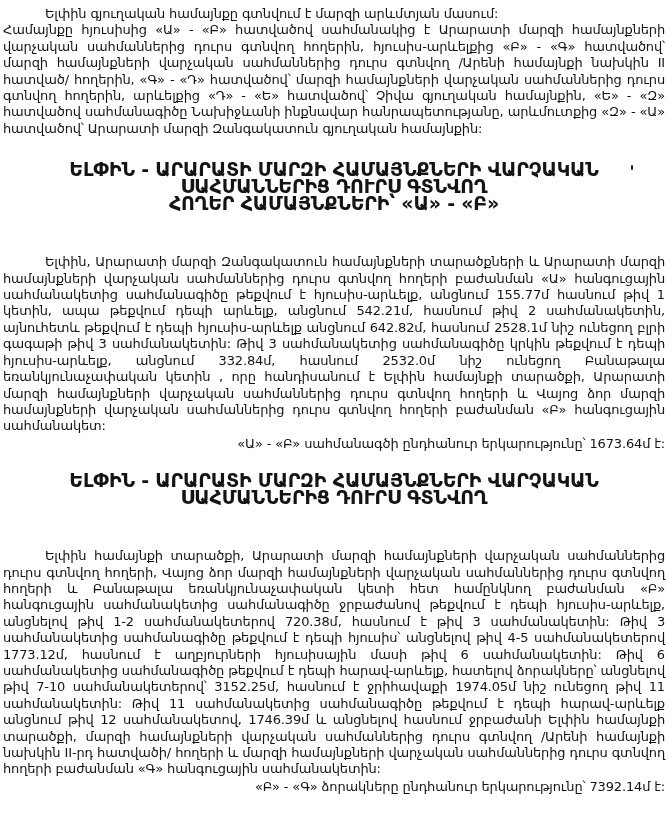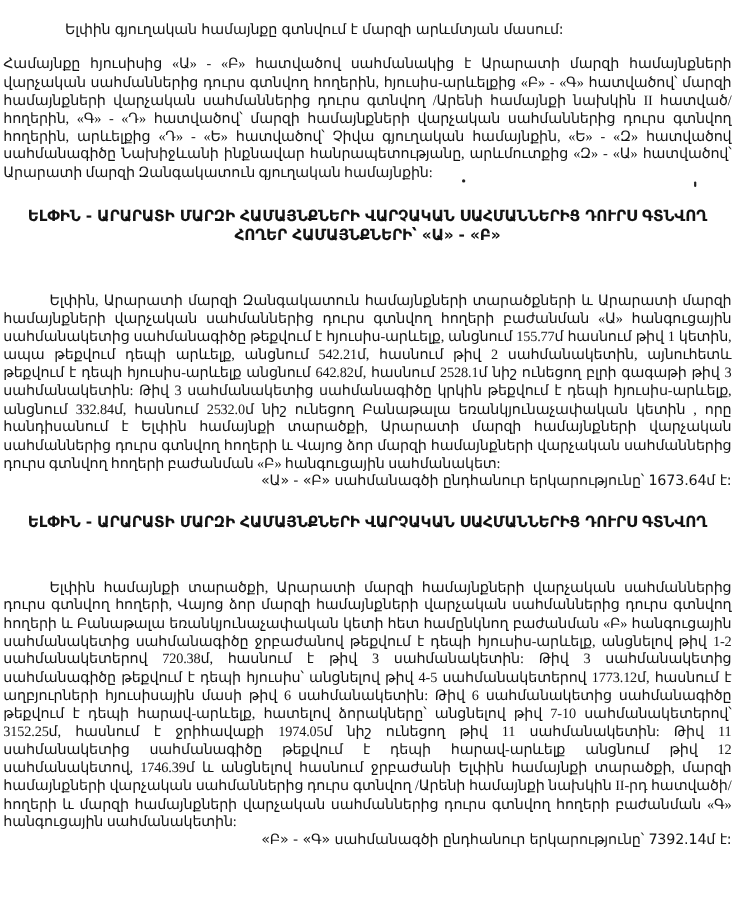--- a/index.html
+++ b/index.html
@@ -15,40 +15,39 @@
     background: #ffffff;
     color: #141414;
     font-family: "DejaVu Sans", "Liberation Sans", sans-serif;
     font-size: 13px;
     line-height: 16.4px;
     letter-spacing: -0.15px;
     padding: 6px 3px 0 3px;
     overflow: hidden;
   }
   .line {
-    margin: 14px;
+    margin: 0;
     text-indent: 42px;
     text-align: left;
   }
   .para {
     margin: 0;
     text-align: justify;
-    font-family: Liberation Serif, serif;
   }
   .para.indent {
     text-indent: 42px;
   }
   .para.noindent {
     text-indent: 0;
   }
   .heading {
     margin: 24px 8px 42px 8px;
     text-align: center;
     font-weight: bold;
-    font-size: 14px;
+    font-size: 19px;
     line-height: 17px;
     letter-spacing: -0.2px;
   }
   .heading .hline {
     display: block;
   }
   .length-line {
     margin: 1px 0 0 0;
     text-indent: 42px;
     text-align: right;
@@ -80,18 +79,18 @@
   </h2>
 
   <p class="para indent">Ելփին, Արարատի մարզի Զանգակատուն համայնքների տարածքների և Արարատի մարզի համայնքների վարչական սահմաններից դուրս գտնվող հողերի բաժանման «Ա» հանգուցային սահմանակետից սահմանագիծը թեքվում է հյուսիս-արևելք, անցնում 155.77մ հասնում թիվ 1 կետին, ապա թեքվում դեպի արևելք, անցնում 542.21մ, հասնում թիվ 2 սահմանակետին, այնուհետև թեքվում է դեպի հյուսիս-արևելք անցնում 642.82մ, հասնում 2528.1մ նիշ ունեցող բլրի գագաթի թիվ 3 սահմանակետին: Թիվ 3 սահմանակետից սահմանագիծը կրկին թեքվում է դեպի հյուսիս-արևելք, անցնում 332.84մ, հասնում 2532.0մ նիշ ունեցող Բանաթալա եռանկյունաչափական կետին , որը հանդիսանում է Ելփին համայնքի տարածքի, Արարատի մարզի համայնքների վարչական սահմաններից դուրս գտնվող հողերի և Վայոց ձոր մարզի համայնքների վարչական սահմաններից դուրս գտնվող հողերի բաժանման «Բ» հանգուցային սահմանակետ:</p>
   <p class="length-line">«Ա» - «Բ» սահմանագծի ընդհանուր երկարությունը՝ 1673.64մ է:</p>
 
   <h2 class="heading heading-2">
     <span class="hline">ԵԼՓԻՆ - ԱՐԱՐԱՏԻ ՄԱՐԶԻ ՀԱՄԱՅՆՔՆԵՐԻ ՎԱՐՉԱԿԱՆ ՍԱՀՄԱՆՆԵՐԻՑ ԴՈՒՐՍ ԳՏՆՎՈՂ</span>
   </h2>
 
   <p class="para indent">Ելփին համայնքի տարածքի, Արարատի մարզի համայնքների վարչական սահմաններից դուրս գտնվող հողերի, Վայոց ձոր մարզի համայնքների վարչական սահմաններից դուրս գտնվող հողերի և Բանաթալա եռանկյունաչափական կետի հետ համընկնող բաժանման «Բ» հանգուցային սահմանակետից սահմանագիծը ջրբաժանով թեքվում է դեպի հյուսիս-արևելք, անցնելով թիվ 1-2 սահմանակետերով 720.38մ, հասնում է թիվ 3 սահմանակետին: Թիվ 3 սահմանակետից սահմանագիծը թեքվում է դեպի հյուսիս՝ անցնելով թիվ 4-5 սահմանակետերով 1773.12մ, հասնում է աղբյուրների հյուսիսային մասի թիվ 6 սահմանակետին: Թիվ 6 սահմանակետից սահմանագիծը թեքվում է դեպի հարավ-արևելք, հատելով ձորակները՝ անցնելով թիվ 7-10 սահմանակետերով՝ 3152.25մ, հասնում է ջրիհավաքի 1974.05մ նիշ ունեցող թիվ 11 սահմանակետին: Թիվ 11 սահմանակետից սահմանագիծը թեքվում է դեպի հարավ-արևելք անցնում թիվ 12 սահմանակետով, 1746.39մ և անցնելով հասնում ջրբաժանի Ելփին համայնքի տարածքի, մարզի համայնքների վարչական սահմաններից դուրս գտնվող /Արենի համայնքի նախկին II-րդ հատվածի/ հողերի և մարզի համայնքների վարչական սահմաններից դուրս գտնվող հողերի բաժանման «Գ» հանգուցային սահմանակետին:</p>
-  <p class="length-line">«Բ» - «Գ» սահմանագծի ընդհանուր երկարությունը՝ 7392.14մ է:</p>
+  <p class="length-line">«Բ» - «Գ» ձորակները ընդհանուր երկարությունը՝ 7392.14մ է:</p>
 
   <span class="artifact-dot dot-a"></span>
   <span class="artifact-dot dot-b"></span>
 
 </div>
 
 </body></html>

